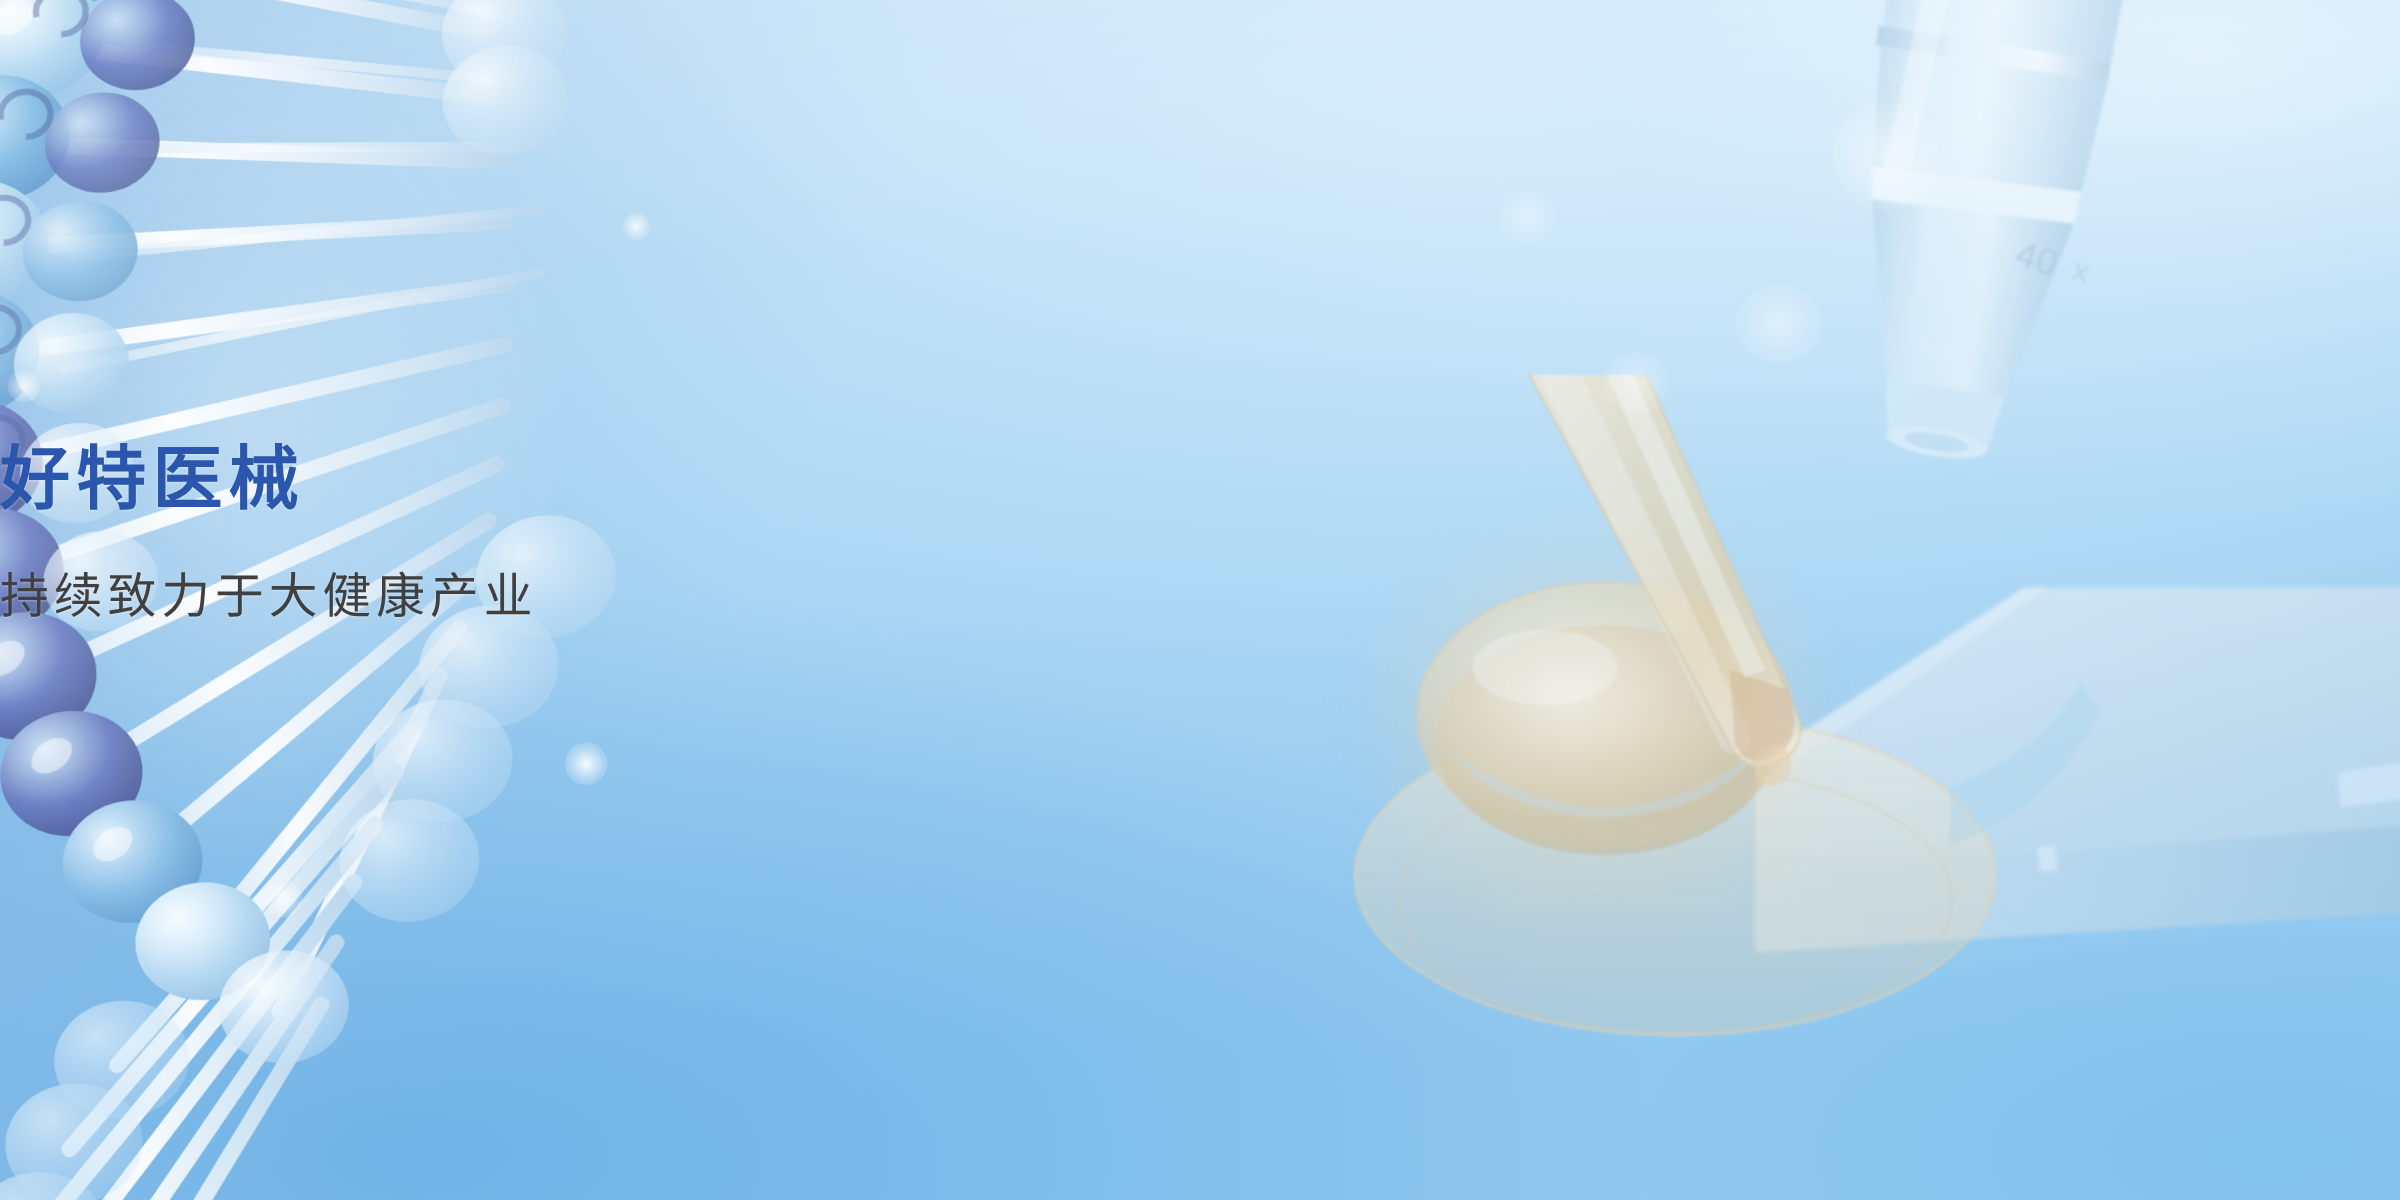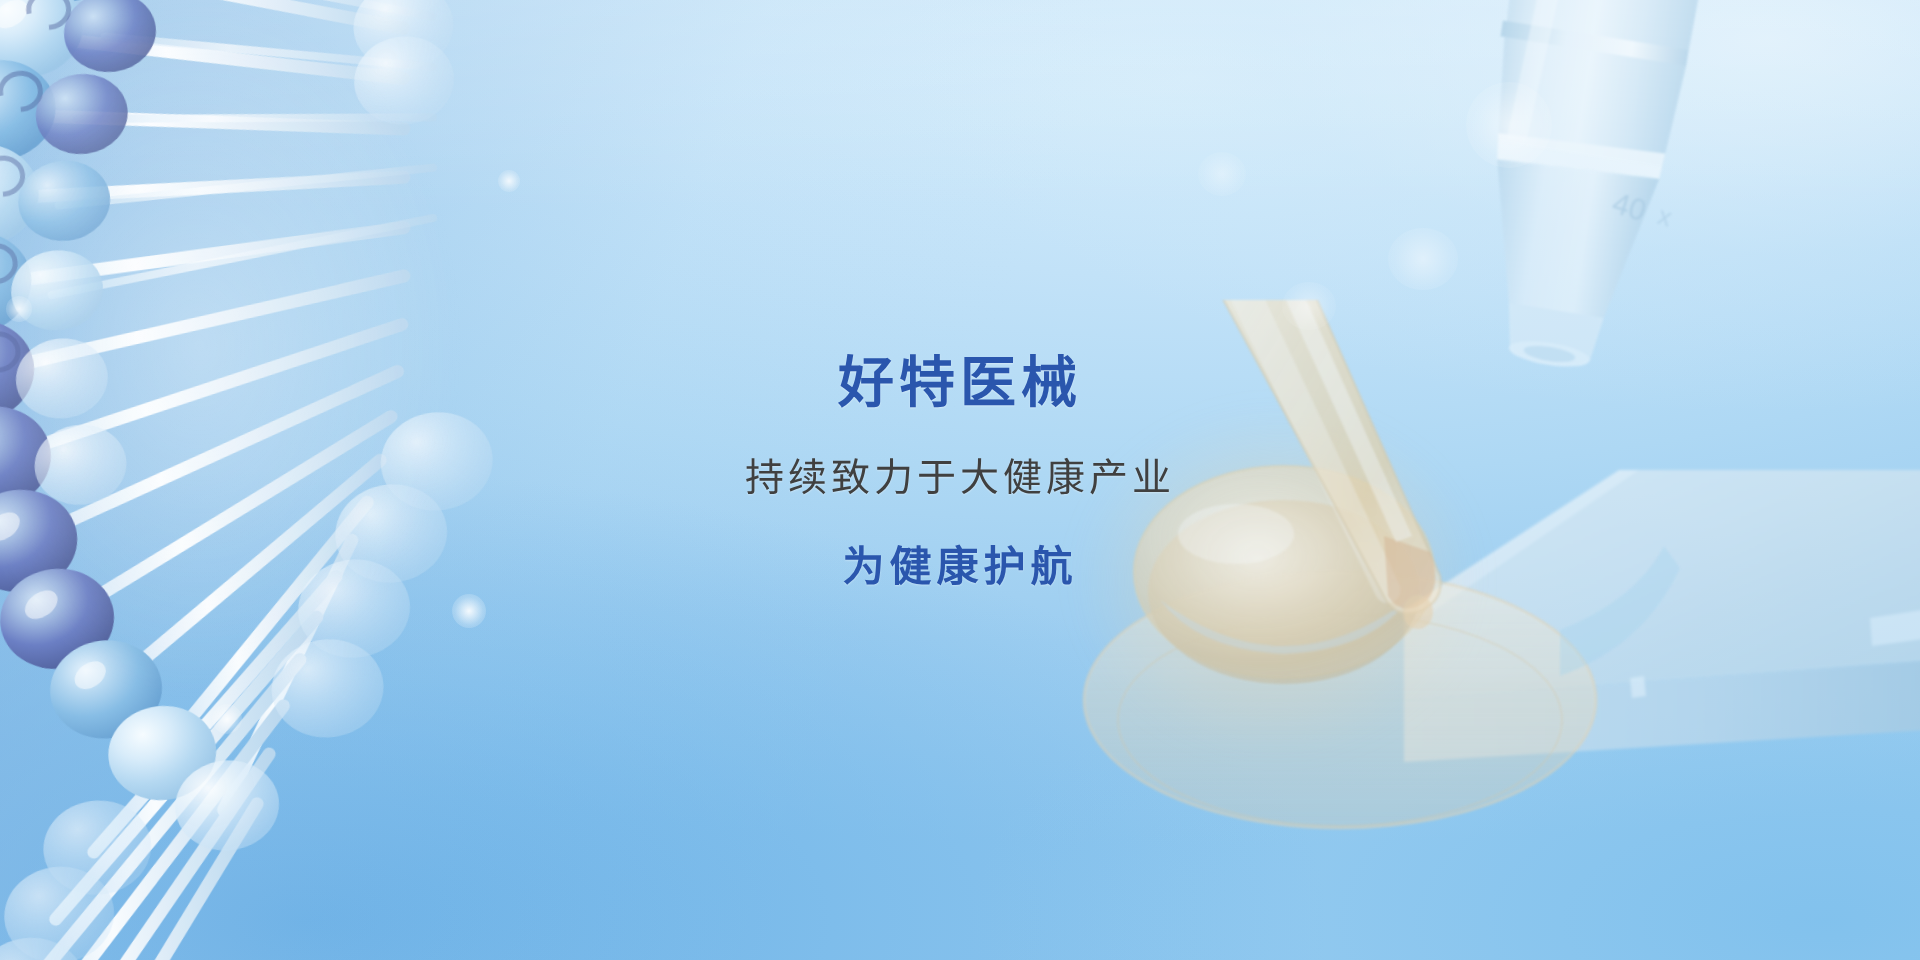--- a/index.html
+++ b/index.html
@@ -109,21 +109,21 @@
   }
 
   
   .bokeh { position: absolute; border-radius: 50%; pointer-events: none; }
 
   
   .hero-text {
     position: absolute;
     left: 0; right: 0;
     top: 352px;
-    text-align: center;
+    text-align: left;
     z-index: 6;
   }
   .line-main {
     font-size: 56px;
     font-weight: 700;
     letter-spacing: 5px;
     line-height: 1.12;
     color: #2a56ad;
     margin: 0;
     text-shadow: 0 1px 2px rgba(255,255,255,0.38);
@@ -423,16 +423,15 @@
   <div class="bokeh" style="left:498px;top:170px;width:22px;height:22px;background:radial-gradient(circle,rgba(255,255,255,0.8) 0%,rgba(255,255,255,0.2) 60%,rgba(255,255,255,0) 100%);"></div>
   <div class="bokeh" style="left:1466px;top:82px;width:86px;height:86px;background:radial-gradient(circle,rgba(255,255,255,0.5) 0%,rgba(255,255,255,0.14) 58%,rgba(255,255,255,0) 100%);"></div>
   <div class="bokeh" style="left:1388px;top:228px;width:70px;height:62px;background:radial-gradient(circle,rgba(255,255,255,0.45) 0%,rgba(255,255,255,0.12) 60%,rgba(255,255,255,0) 100%);"></div>
   <div class="bokeh" style="left:1282px;top:282px;width:54px;height:48px;background:radial-gradient(circle,rgba(255,255,255,0.4) 0%,rgba(255,255,255,0.1) 60%,rgba(255,255,255,0) 100%);"></div>
   <div class="bokeh" style="left:1198px;top:152px;width:48px;height:44px;background:radial-gradient(circle,rgba(255,255,255,0.35) 0%,rgba(255,255,255,0.09) 60%,rgba(255,255,255,0) 100%);"></div>
   <div class="bokeh" style="left:6px;top:296px;width:26px;height:26px;background:radial-gradient(circle,rgba(255,255,255,0.8) 0%,rgba(255,255,255,0.2) 60%,rgba(255,255,255,0) 100%);"></div>
 
   <div class="hero-text">
     <h1 class="line-main">好特医械</h1>
     <p class="line-sub">持续致力于大健康产业</p>
-    <p class="line-slogan">为健康护航</p>
   </div>
 
 </div>
 
 </body></html>

